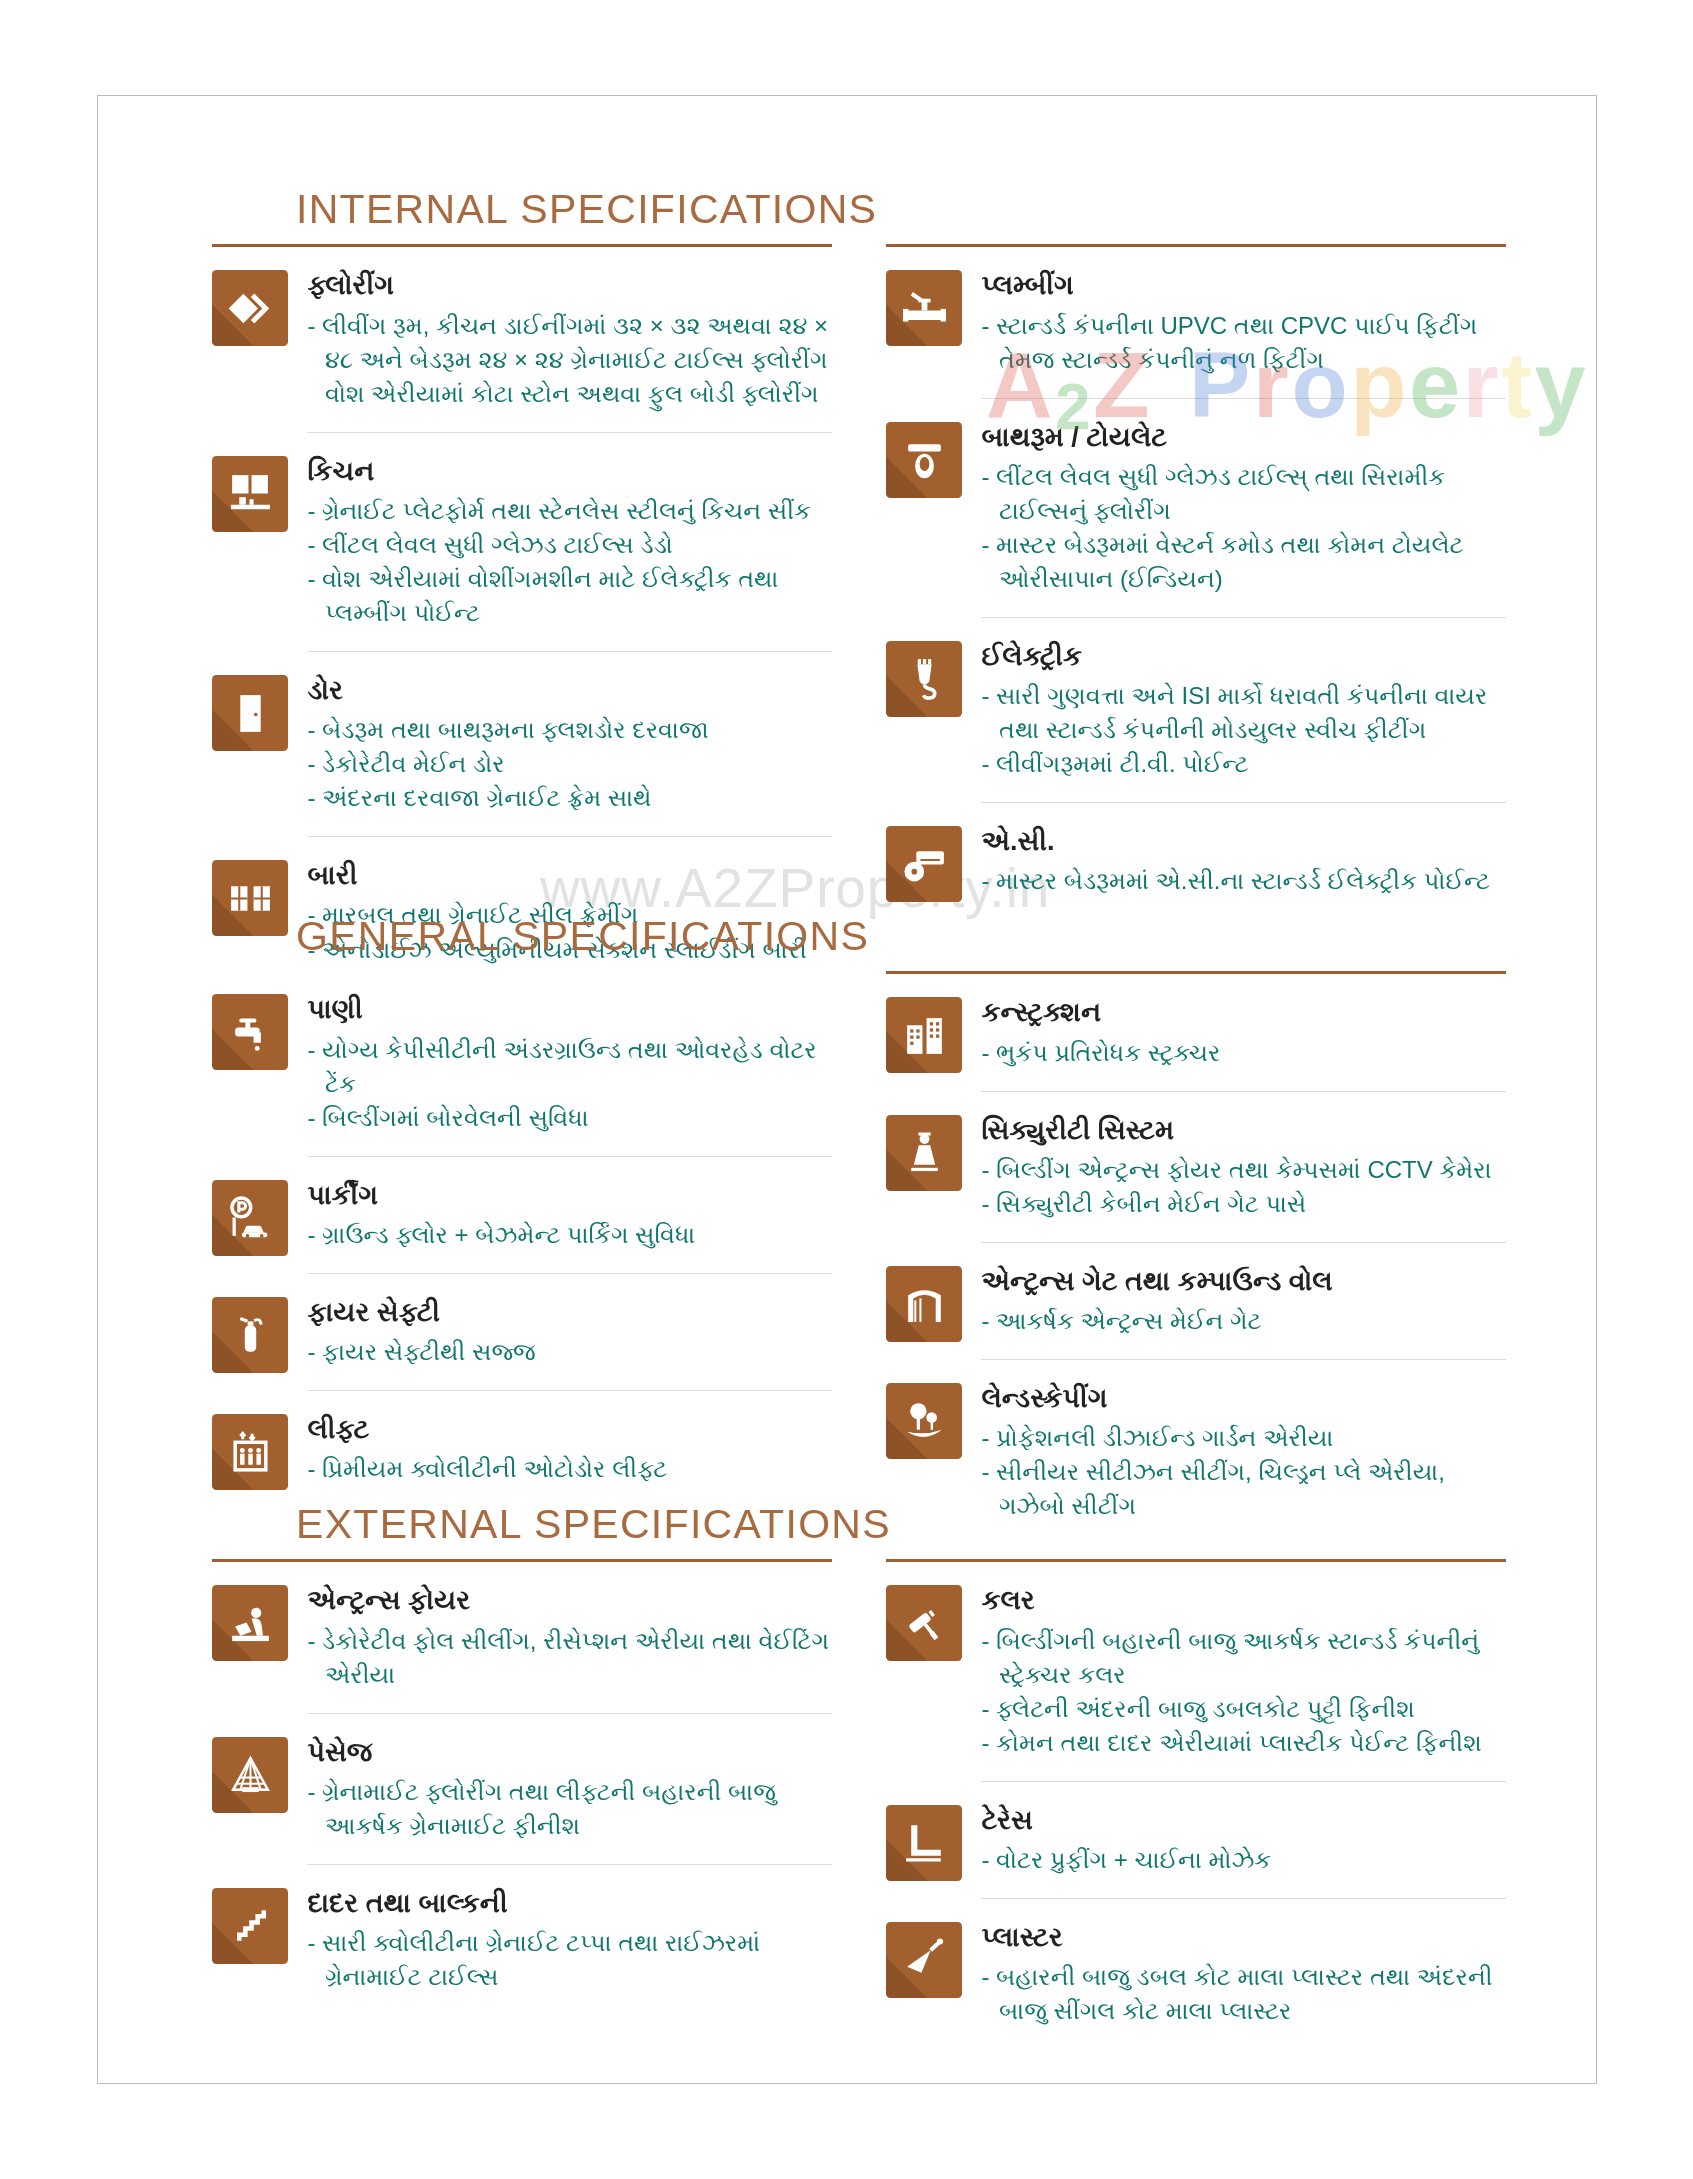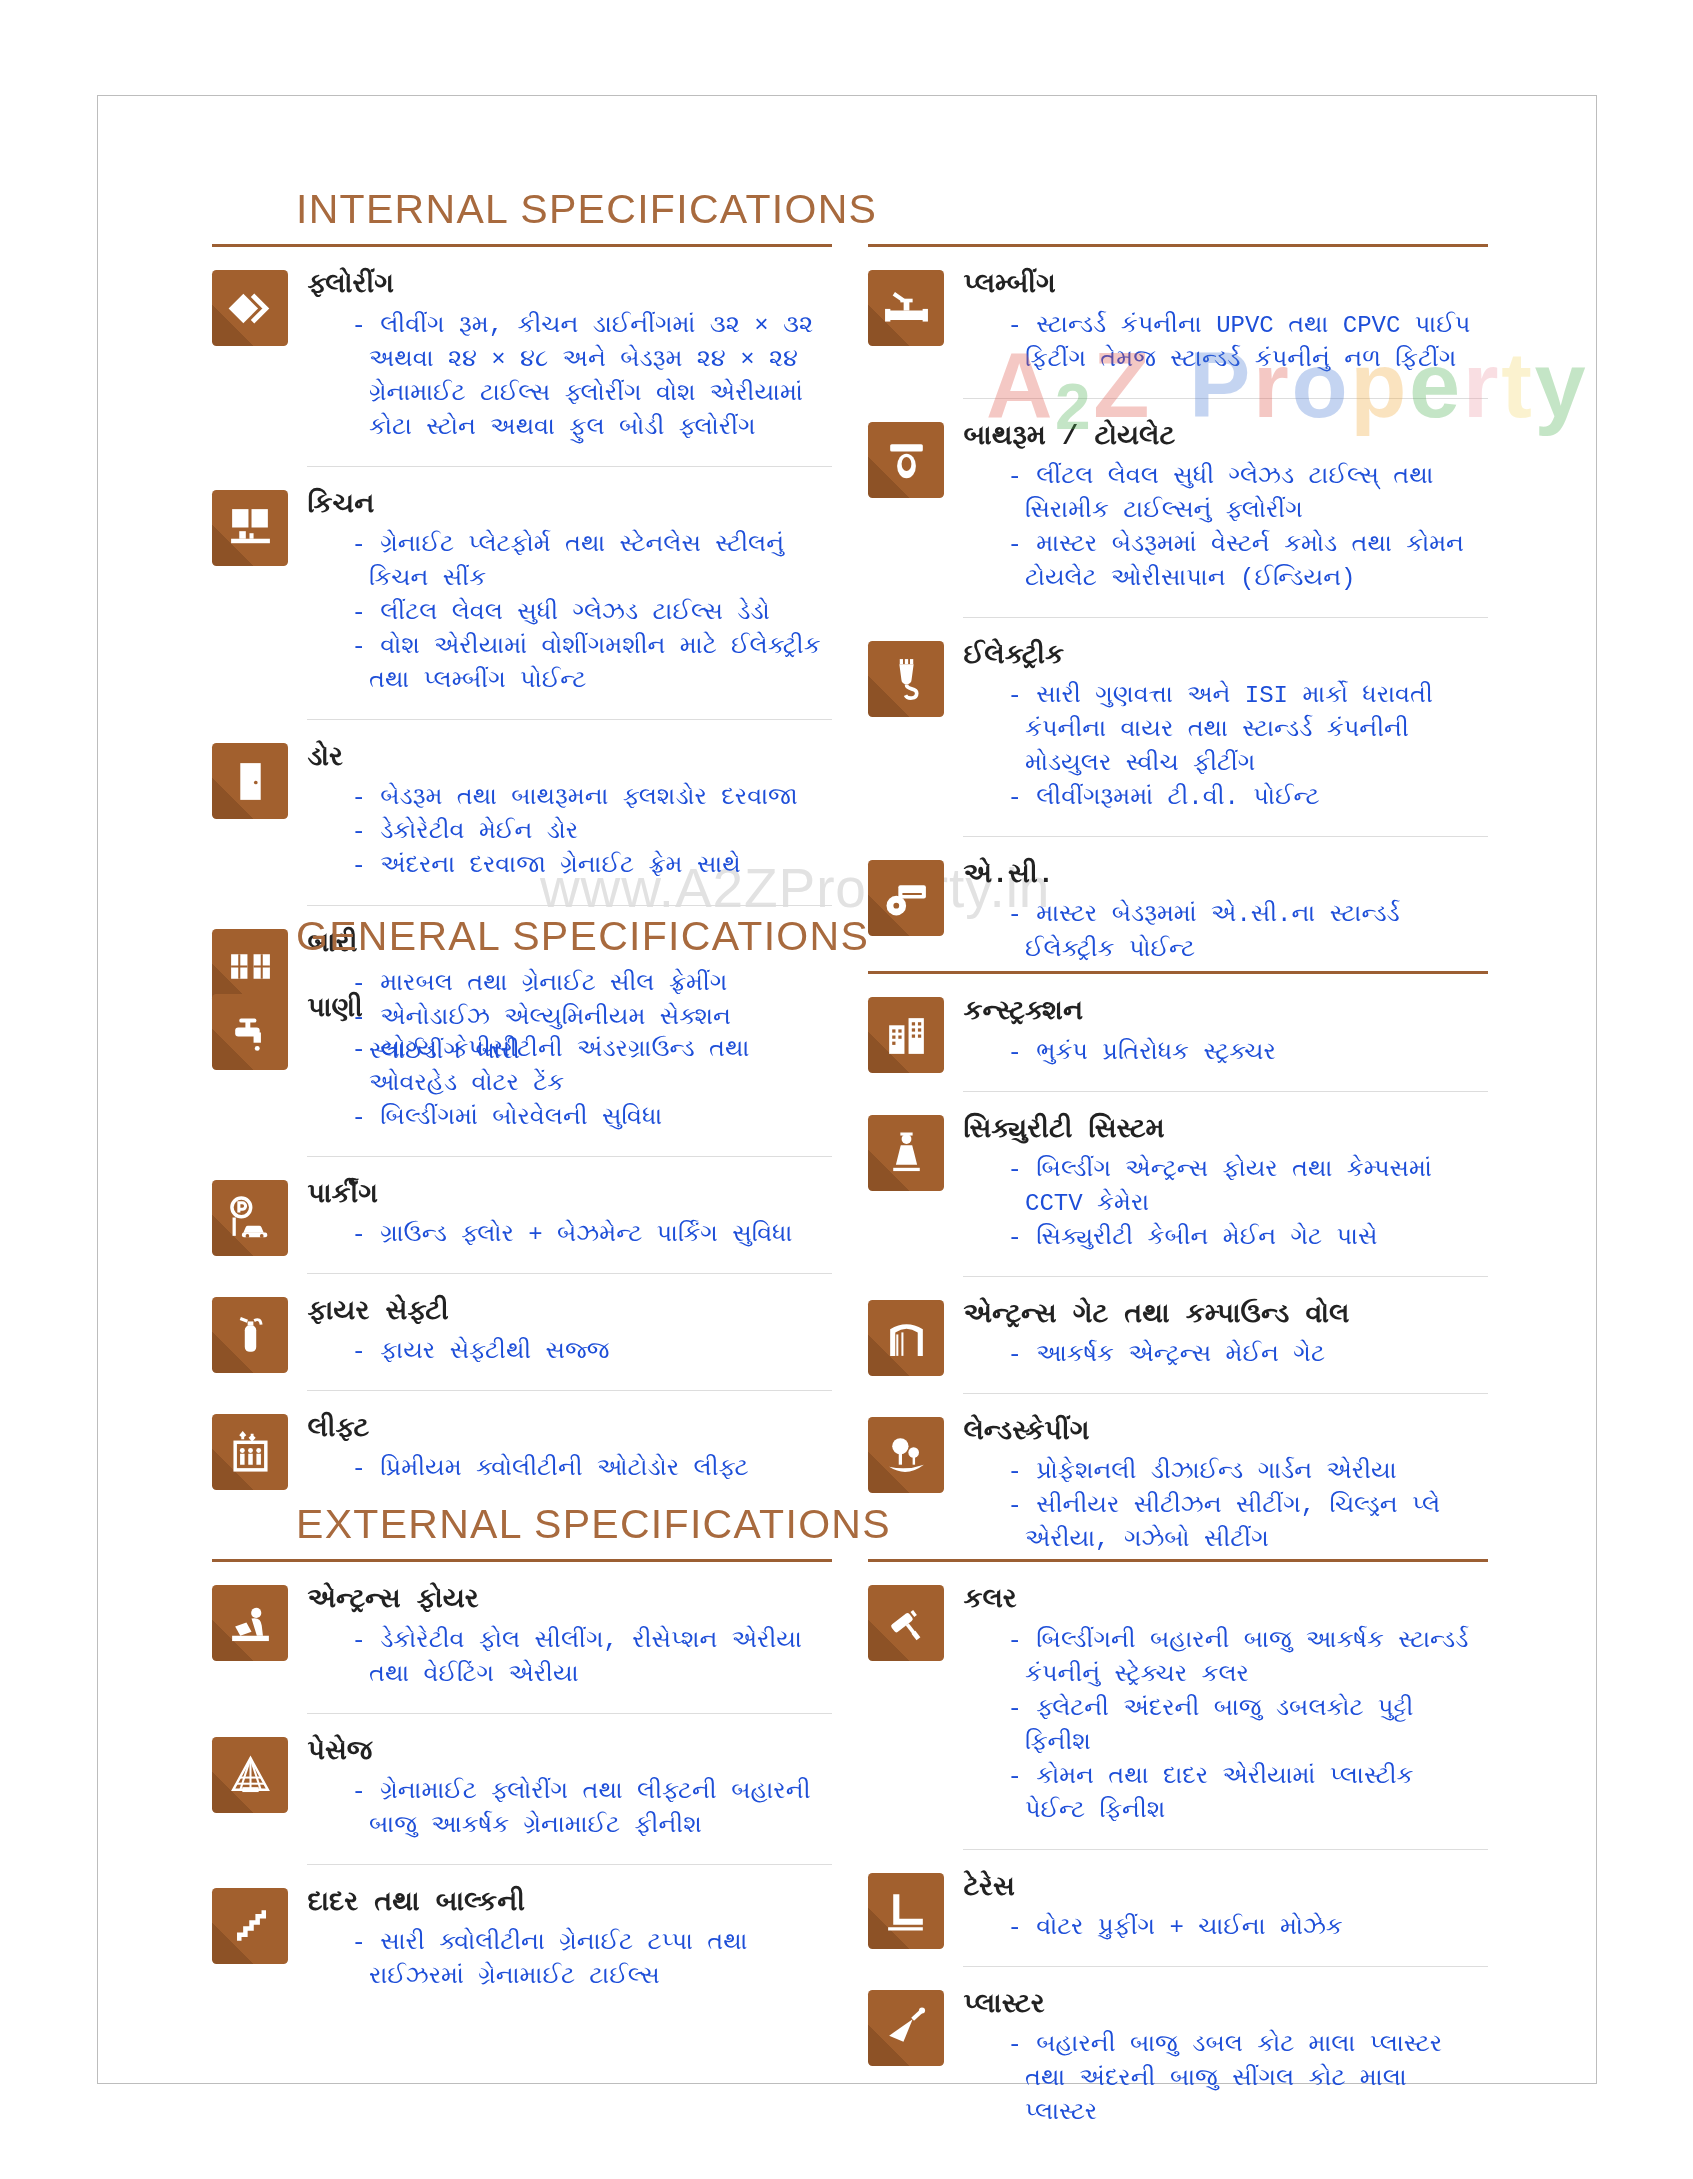--- a/index.html
+++ b/index.html
@@ -4,31 +4,31 @@
 <style>
   html,body{margin:0;padding:0;background:#fff;}
   .page{position:relative;width:1694px;height:2180px;background:#ffffff;overflow:hidden;
         font-family:"Liberation Sans","DejaVu Sans",sans-serif;}
   .frame{position:absolute;left:97px;top:95px;width:1498px;height:1987px;border:1.8px solid #bdbdbd;}
   .spec-section{position:absolute;left:212px;width:1285px;z-index:2;}
   #sec-internal{top:187px;}
   #sec-general{top:914px;}
   #sec-external{top:1502px;}
   .sec-title{margin:0 0 12.4px 84px;font-size:41px;font-weight:400;color:#a86a3e;letter-spacing:1.3px;line-height:1.1;}
-  .cols{display:flex;gap:36px;font-family:Liberation Mono, monospace;}
+  .cols{display:flex;gap:54px;}
   .col{flex:none;width:620px;}
   .col.ruled{border-top:3.5px solid #9c5f33;}
   .item{display:flex;gap:19.4px;padding-top:23px;}
   .icon{width:76px;height:76px;border-radius:4.4px;flex:none;display:flex;align-items:center;justify-content:center;
         background:linear-gradient(45deg,#8d5226 27%,#a2602e 27%);}
   .icon svg{width:49px;height:49px;}
   .body{flex:1;min-width:0;padding-bottom:21px;border-bottom:0.9px solid #dddddd;}
   .item:last-child .body{border-bottom:none;}
   .item-title{font-size:27px;font-weight:700;color:#222222;margin-bottom:7px;line-height:1.15;}
-  .bullet{font-size:24px;color:#1d4ed8;line-height:1.42;padding-left:17.6px;text-indent:-17.6px;margin-left:44px;}
+  .bullet{font-size:24px;color:#0f766e;line-height:1.42;padding-left:17.6px;text-indent:-17.6px;}
   .wm-brand{position:absolute;left:986px;top:333px;font-size:92px;font-weight:700;opacity:.32;
             letter-spacing:2.6px;white-space:nowrap;pointer-events:none;z-index:3;}
   .wm-brand .small{font-size:64px;vertical-align:-12.4px;}
   .wm-brand .sp{display:inline-block;width:37px;}
   .wm-url{position:absolute;left:540px;top:856px;font-size:55px;letter-spacing:0.9px;
           pointer-events:none;z-index:1;white-space:nowrap;font-weight:400;}
 </style>
 </head>
 <body>
 

